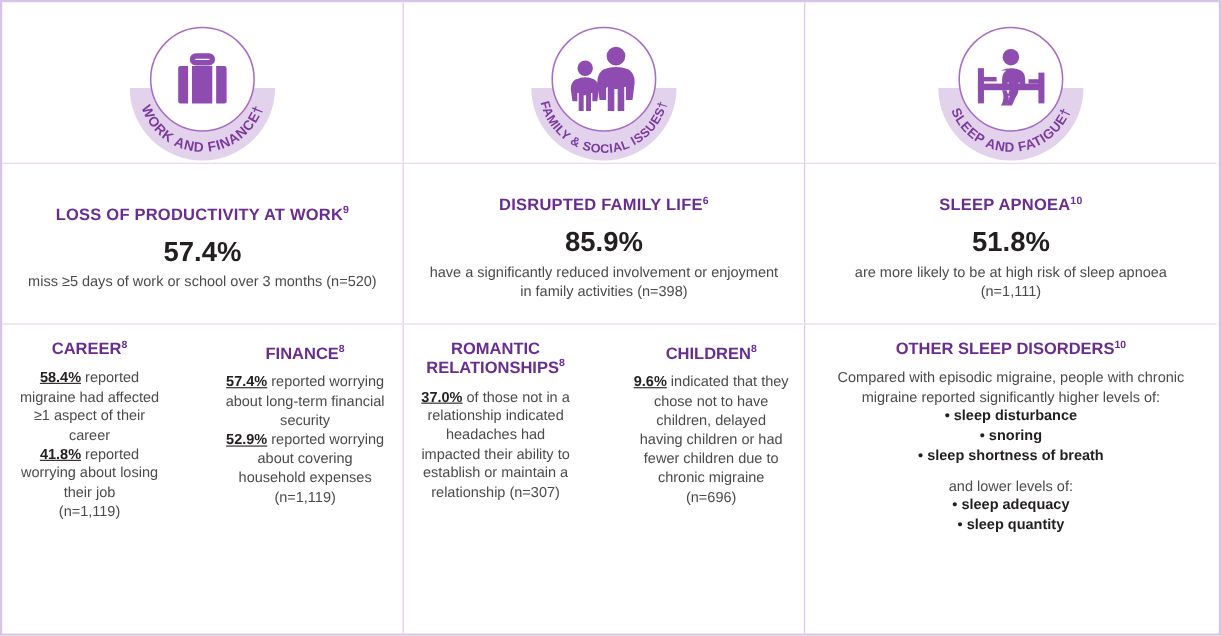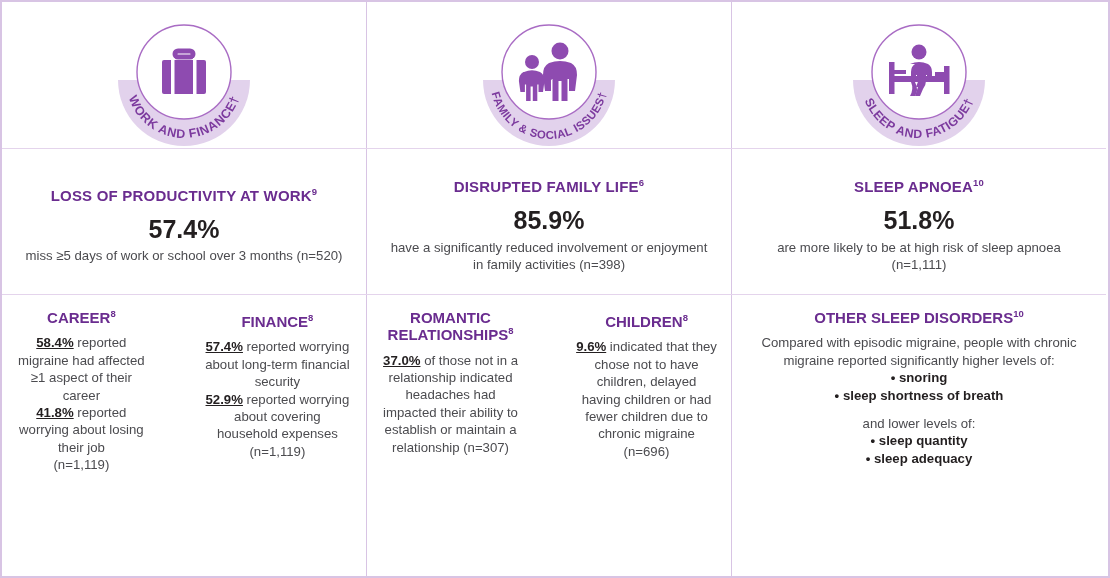--- a/index.html
+++ b/index.html
@@ -313,26 +313,27 @@
 
     <div class="vline"></div>
 
     <div class="detail-cell">
       <div class="detail-block">
         <div class="detail-title">
           <span>OTHER SLEEP DISORDERS</span><sup>10</sup>
         </div>
         <div class="detail-text">Compared with episodic migraine, people with chronic migraine reported significantly higher levels of:</div>
         <ul class="bullets">
+          <li>• sleep disturbance</li>
           <li>• snoring</li>
           <li>• sleep shortness of breath</li>
         </ul>
         <div class="spacer-sm"></div>
         <div class="detail-text">and lower levels of:</div>
         <ul class="bullets">
+          <li>• sleep adequacy</li>
           <li>• sleep quantity</li>
-          <li>• sleep adequacy</li>
         </ul>
       </div>
     </div>
 
   </div>
 </div>
 
 </body></html>

